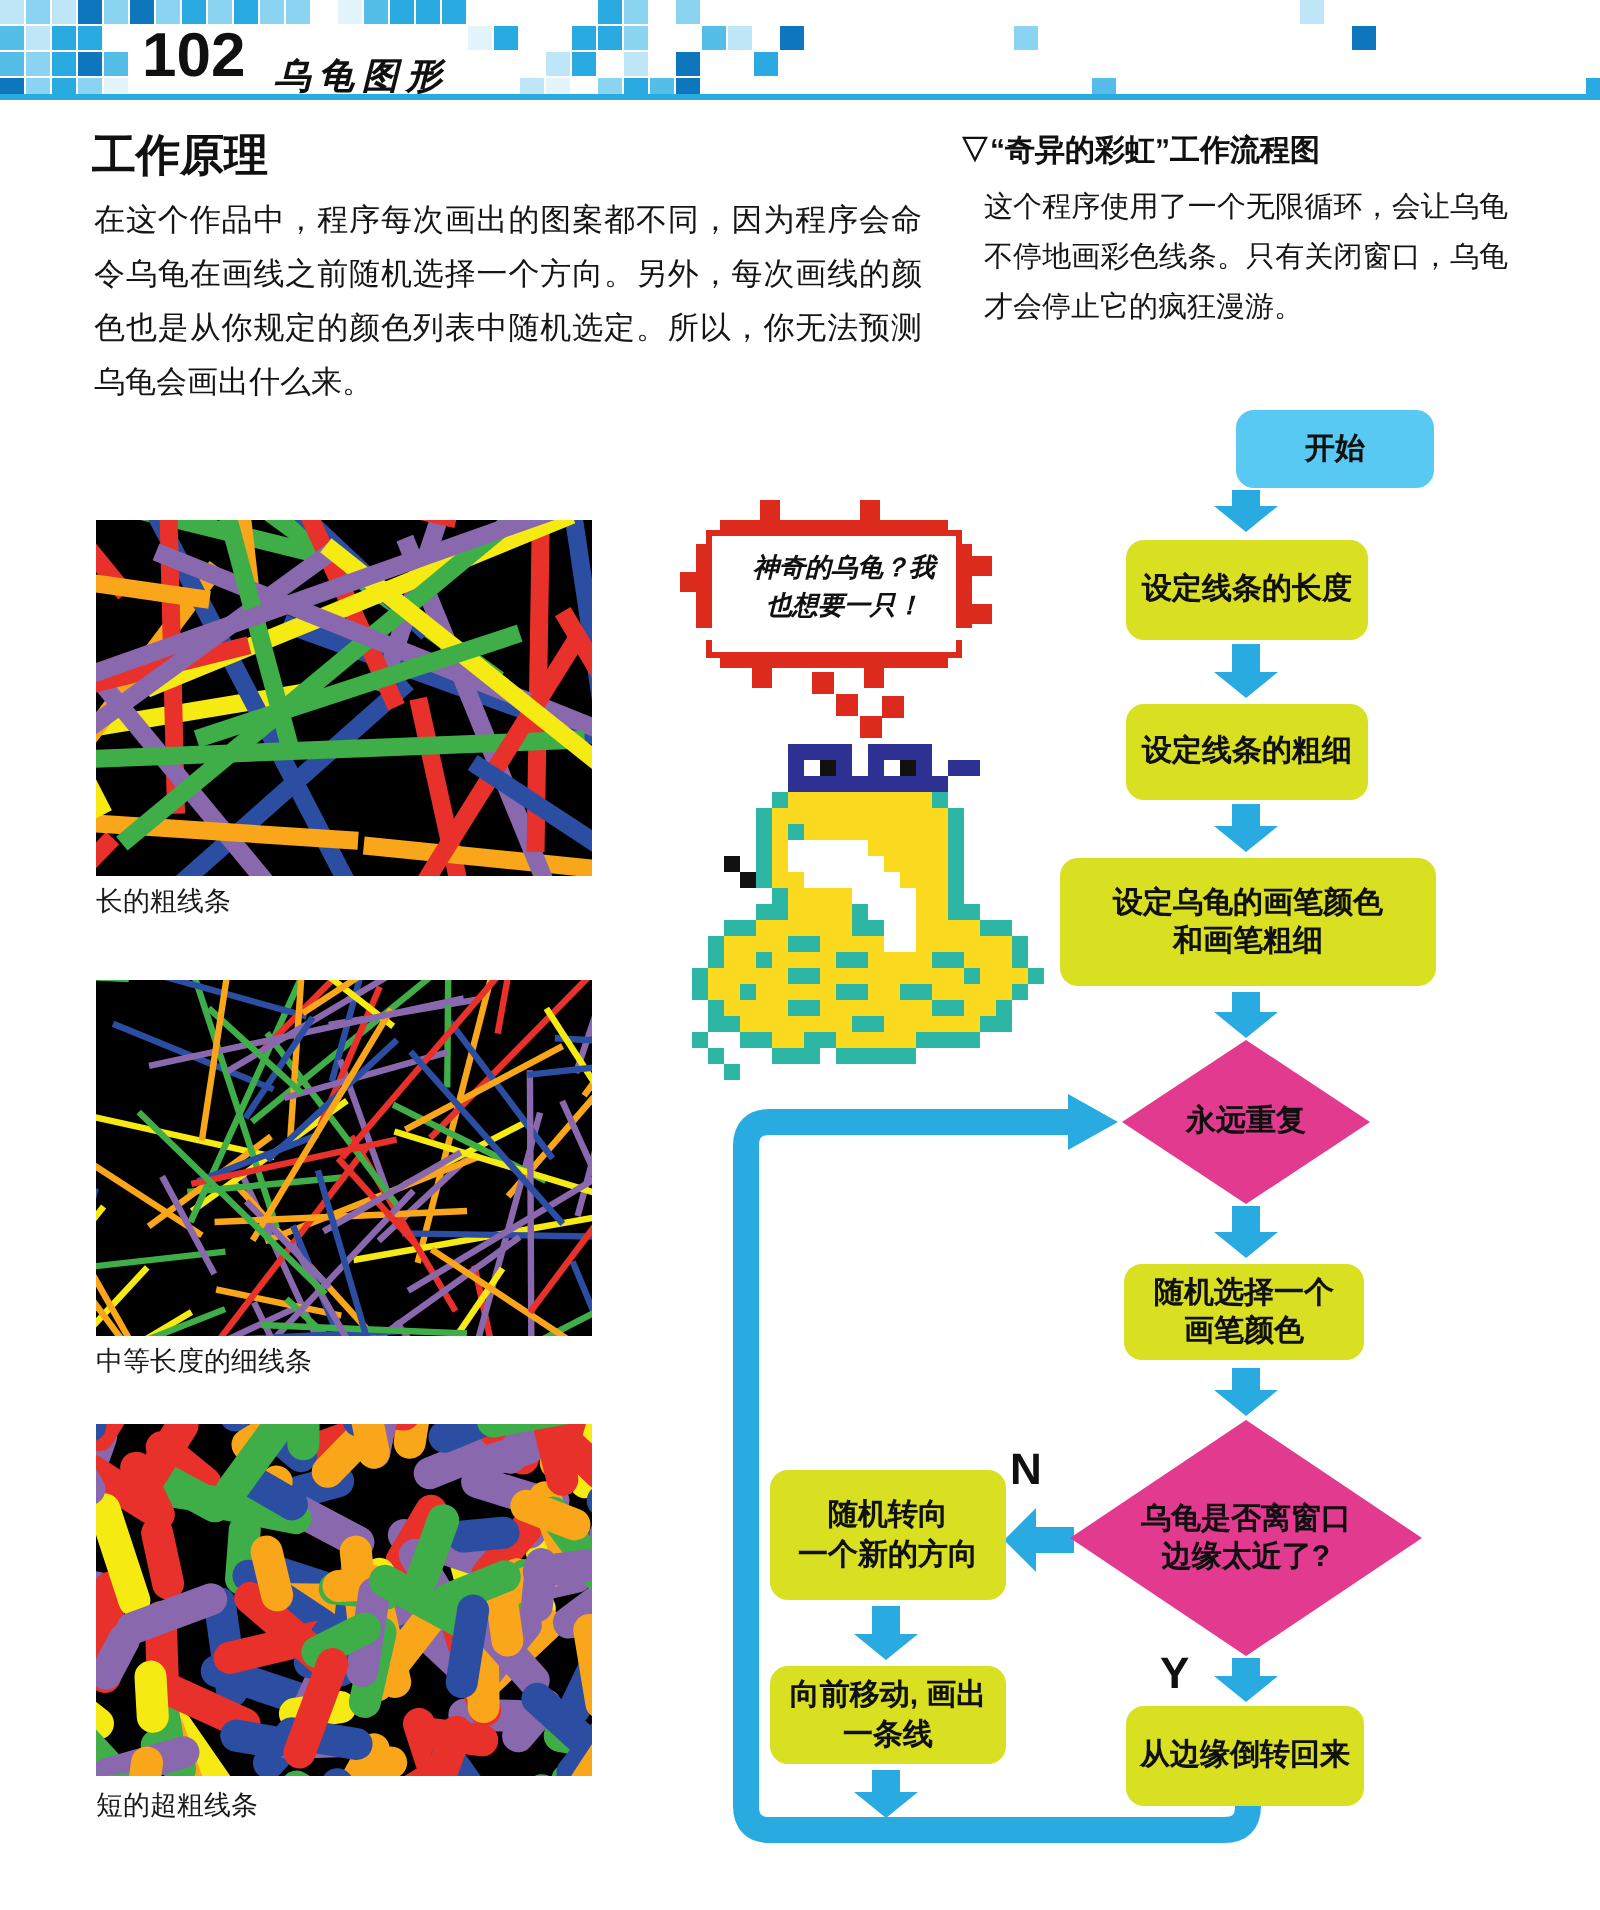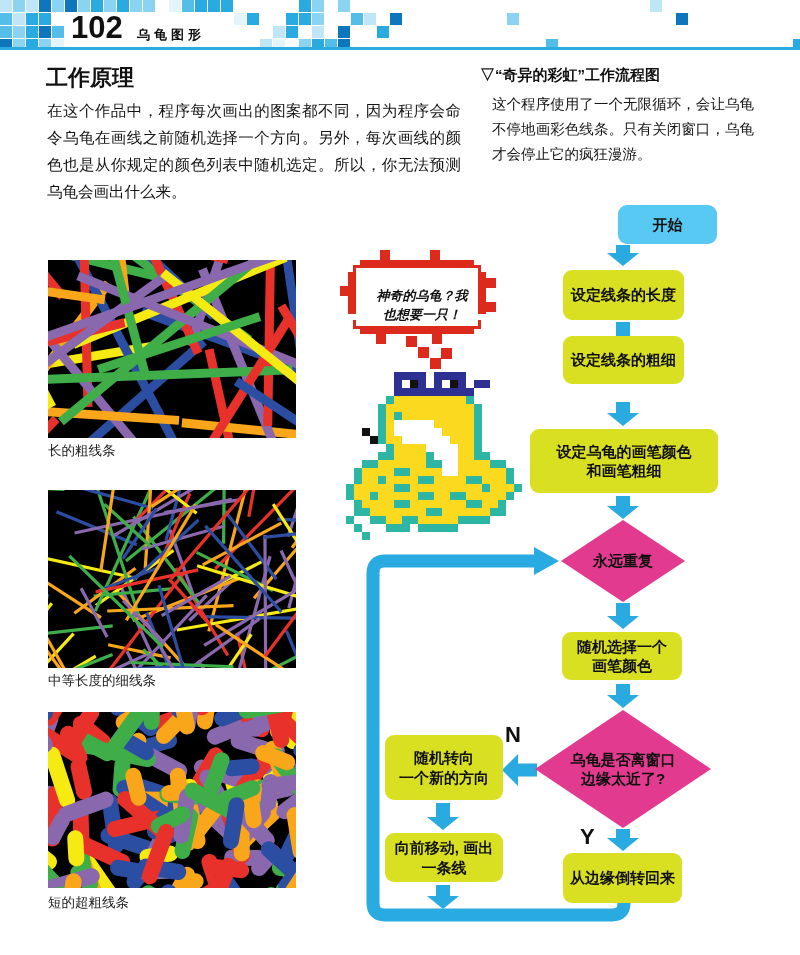--- a/index.html
+++ b/index.html
@@ -5,36 +5,36 @@
   html,body{margin:0;padding:0;background:#fff;}
   .page{
     position:relative; width:800px; height:955px; background:#ffffff;
     font-family:"Liberation Sans", sans-serif; color:#111; overflow:hidden;
   }
   
   .header{position:absolute;left:0;top:0;width:800px;height:52px;padding-left:40px;}
   .mosaic{position:absolute;left:0;top:0;}
   .header-rule{position:absolute;left:0;top:47px;width:800px;height:3px;background:#29ABE2;}
   .pagenum{position:absolute;left:71px;top:10px;font-size:31px;font-weight:bold;color:#101010;}
-  .sectitle{position:absolute;left:137px;top:26px;font-size:13px;font-weight:bold;letter-spacing:4px;color:#101010;}
+  .sectitle{position:absolute;left:137px;top:26px;font-size:18px;font-weight:bold;letter-spacing:4px;color:#101010;font-style:italic;}
   
   .lhead{position:absolute;left:46px;top:63px;font-size:22px;font-weight:bold;}
   .lbody{position:absolute;left:47px;top:97px;width:414px;font-size:15.5px;line-height:27px;text-align:justify;color:#151515;}
   .rhead{position:absolute;left:480px;top:66px;width:300px;font-size:15px;font-weight:bold;}
   .rbody{position:absolute;left:492px;top:92px;width:262px;font-size:14.5px;line-height:25px;text-align:justify;color:#151515;}
   
   .fig{position:absolute;left:48px;margin:0;}
   .figcap{position:absolute;left:48px;width:248px;text-align:left;font-size:13.5px;font-weight:normal;color:#1a1a1a;}
   
   .bubble-svg{position:absolute;left:340px;top:250px;}
   .bubble-text{
     position:absolute;left:356px;top:272px;width:132px;height:44px;
     display:flex;align-items:center;justify-content:center;text-align:center;
     font-family:"DejaVu Serif", serif;font-style:italic;font-weight:bold;
-    font-size:13px;line-height:19px;color:#111;white-space:pre-line;margin-top:11px;
+    font-size:13px;line-height:19px;color:#111;white-space:pre-line;
   }
   .snake-svg{position:absolute;left:346px;top:372px;}
   
   .fc-layer{position:absolute;left:0;top:0;pointer-events:none;}
   .fc-box{
     position:absolute;display:flex;align-items:center;justify-content:center;
     text-align:center;font-weight:bold;font-size:15px;line-height:1.3;
     border-radius:9px;color:#101010;white-space:pre-line;
   }
   .fc-start{background:#58C9F2;margin-left:44px;}
@@ -851,21 +851,21 @@
       <polygon fill="#29ABE2" points="436,803 450,803 450,817 459,817 443,830 427,817 436,817"></polygon>
       <polygon fill="#29ABE2" points="436,885 450,885 450,896 459,896 443,909 427,896 436,896"></polygon>
       <polygon fill="#29ABE2" points="616,829 630,829 630,838 639,838 623,851 607,838 616,838"></polygon>
       <polygon fill="#29ABE2" points="537,763.5 537,776.5 518,776.5 518,786 502,770 518,754 518,763.5"></polygon>
     </svg>
 
   <div class="fc-box fc-start" style="left:574px;top:205px;width:99px;height:39px">开始</div>
 
   <div class="fc-box fc-process" style="left:563px;top:270px;width:121px;height:50px">设定线条的长度</div>
 
-  <div class="fc-box fc-process" style="left:563px;top:336px;width:121px;height:48px">设定线条的粗细</div>
+  <div class="fc-box fc-process" style="left:563px;top:352px;width:121px;height:48px">设定线条的粗细</div>
 
   <div class="fc-box fc-process" style="left:530px;top:429px;width:188px;height:64px">设定乌龟的画笔颜色
 和画笔粗细</div>
 
   <div class="fc-diamond" style="left:561px;top:520px;width:124px;height:82px">永远重复</div>
 
   <div class="fc-box fc-process" style="left:562px;top:632px;width:120px;height:48px">随机选择一个
 画笔颜色</div>
 
   <div class="fc-diamond" style="left:535px;top:710px;width:176px;height:118px">乌龟是否离窗口

